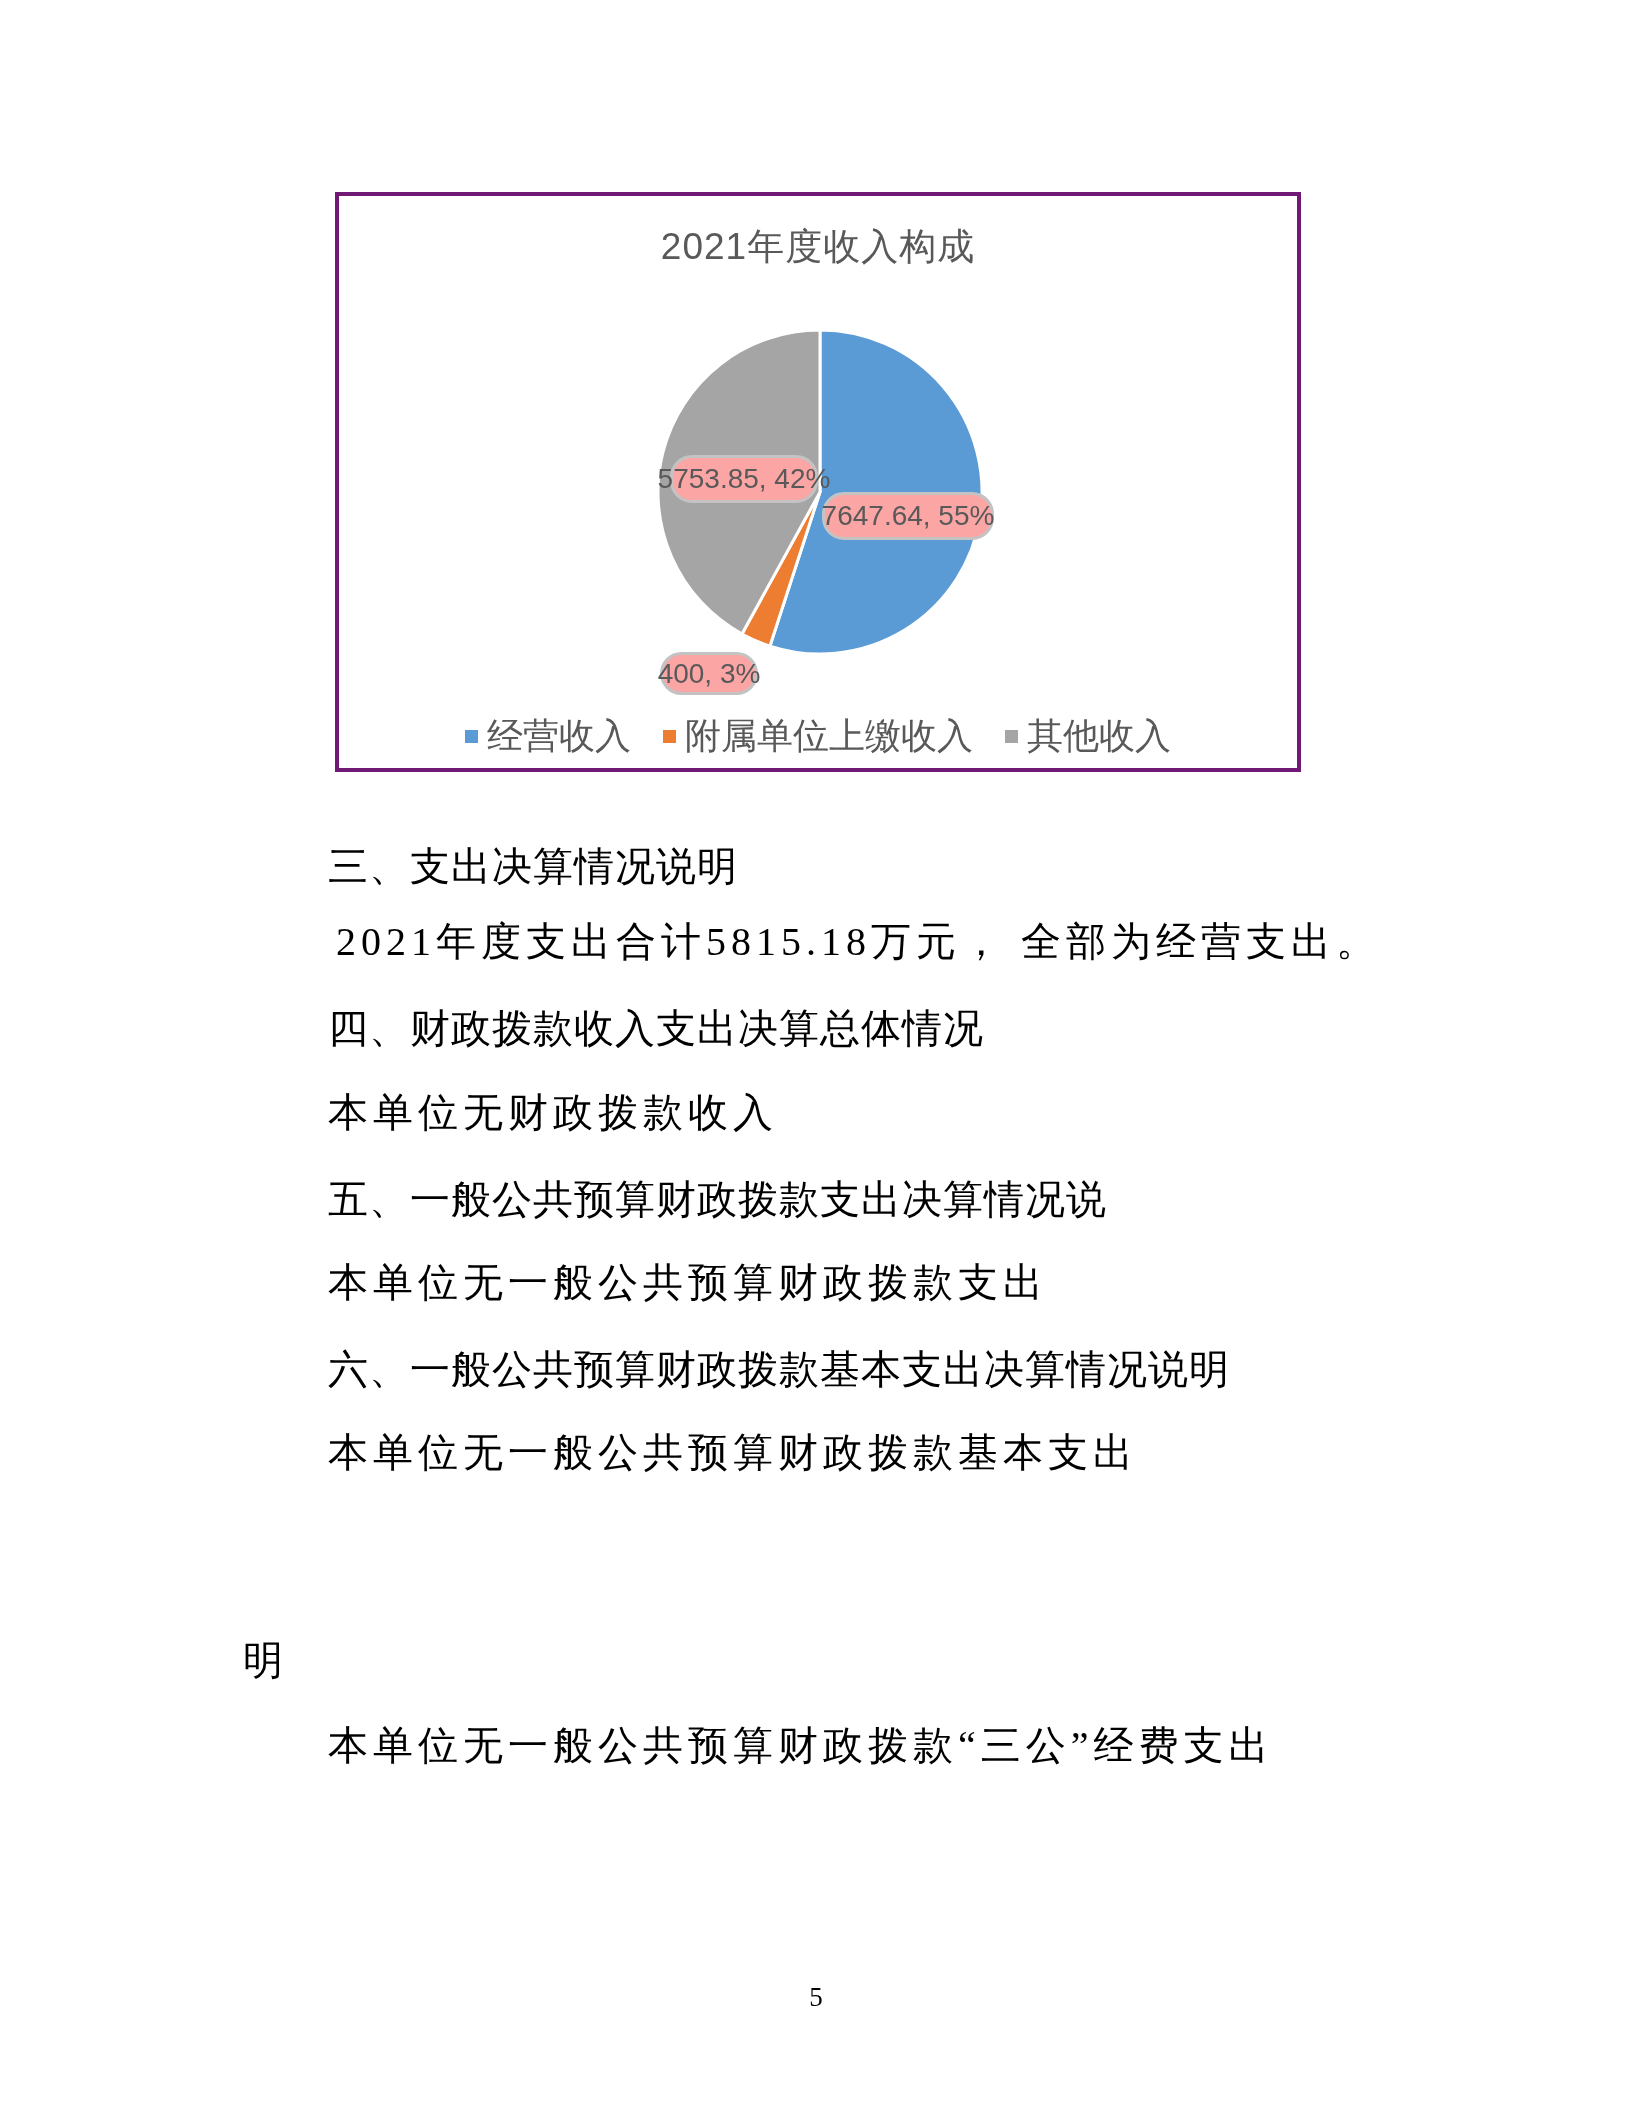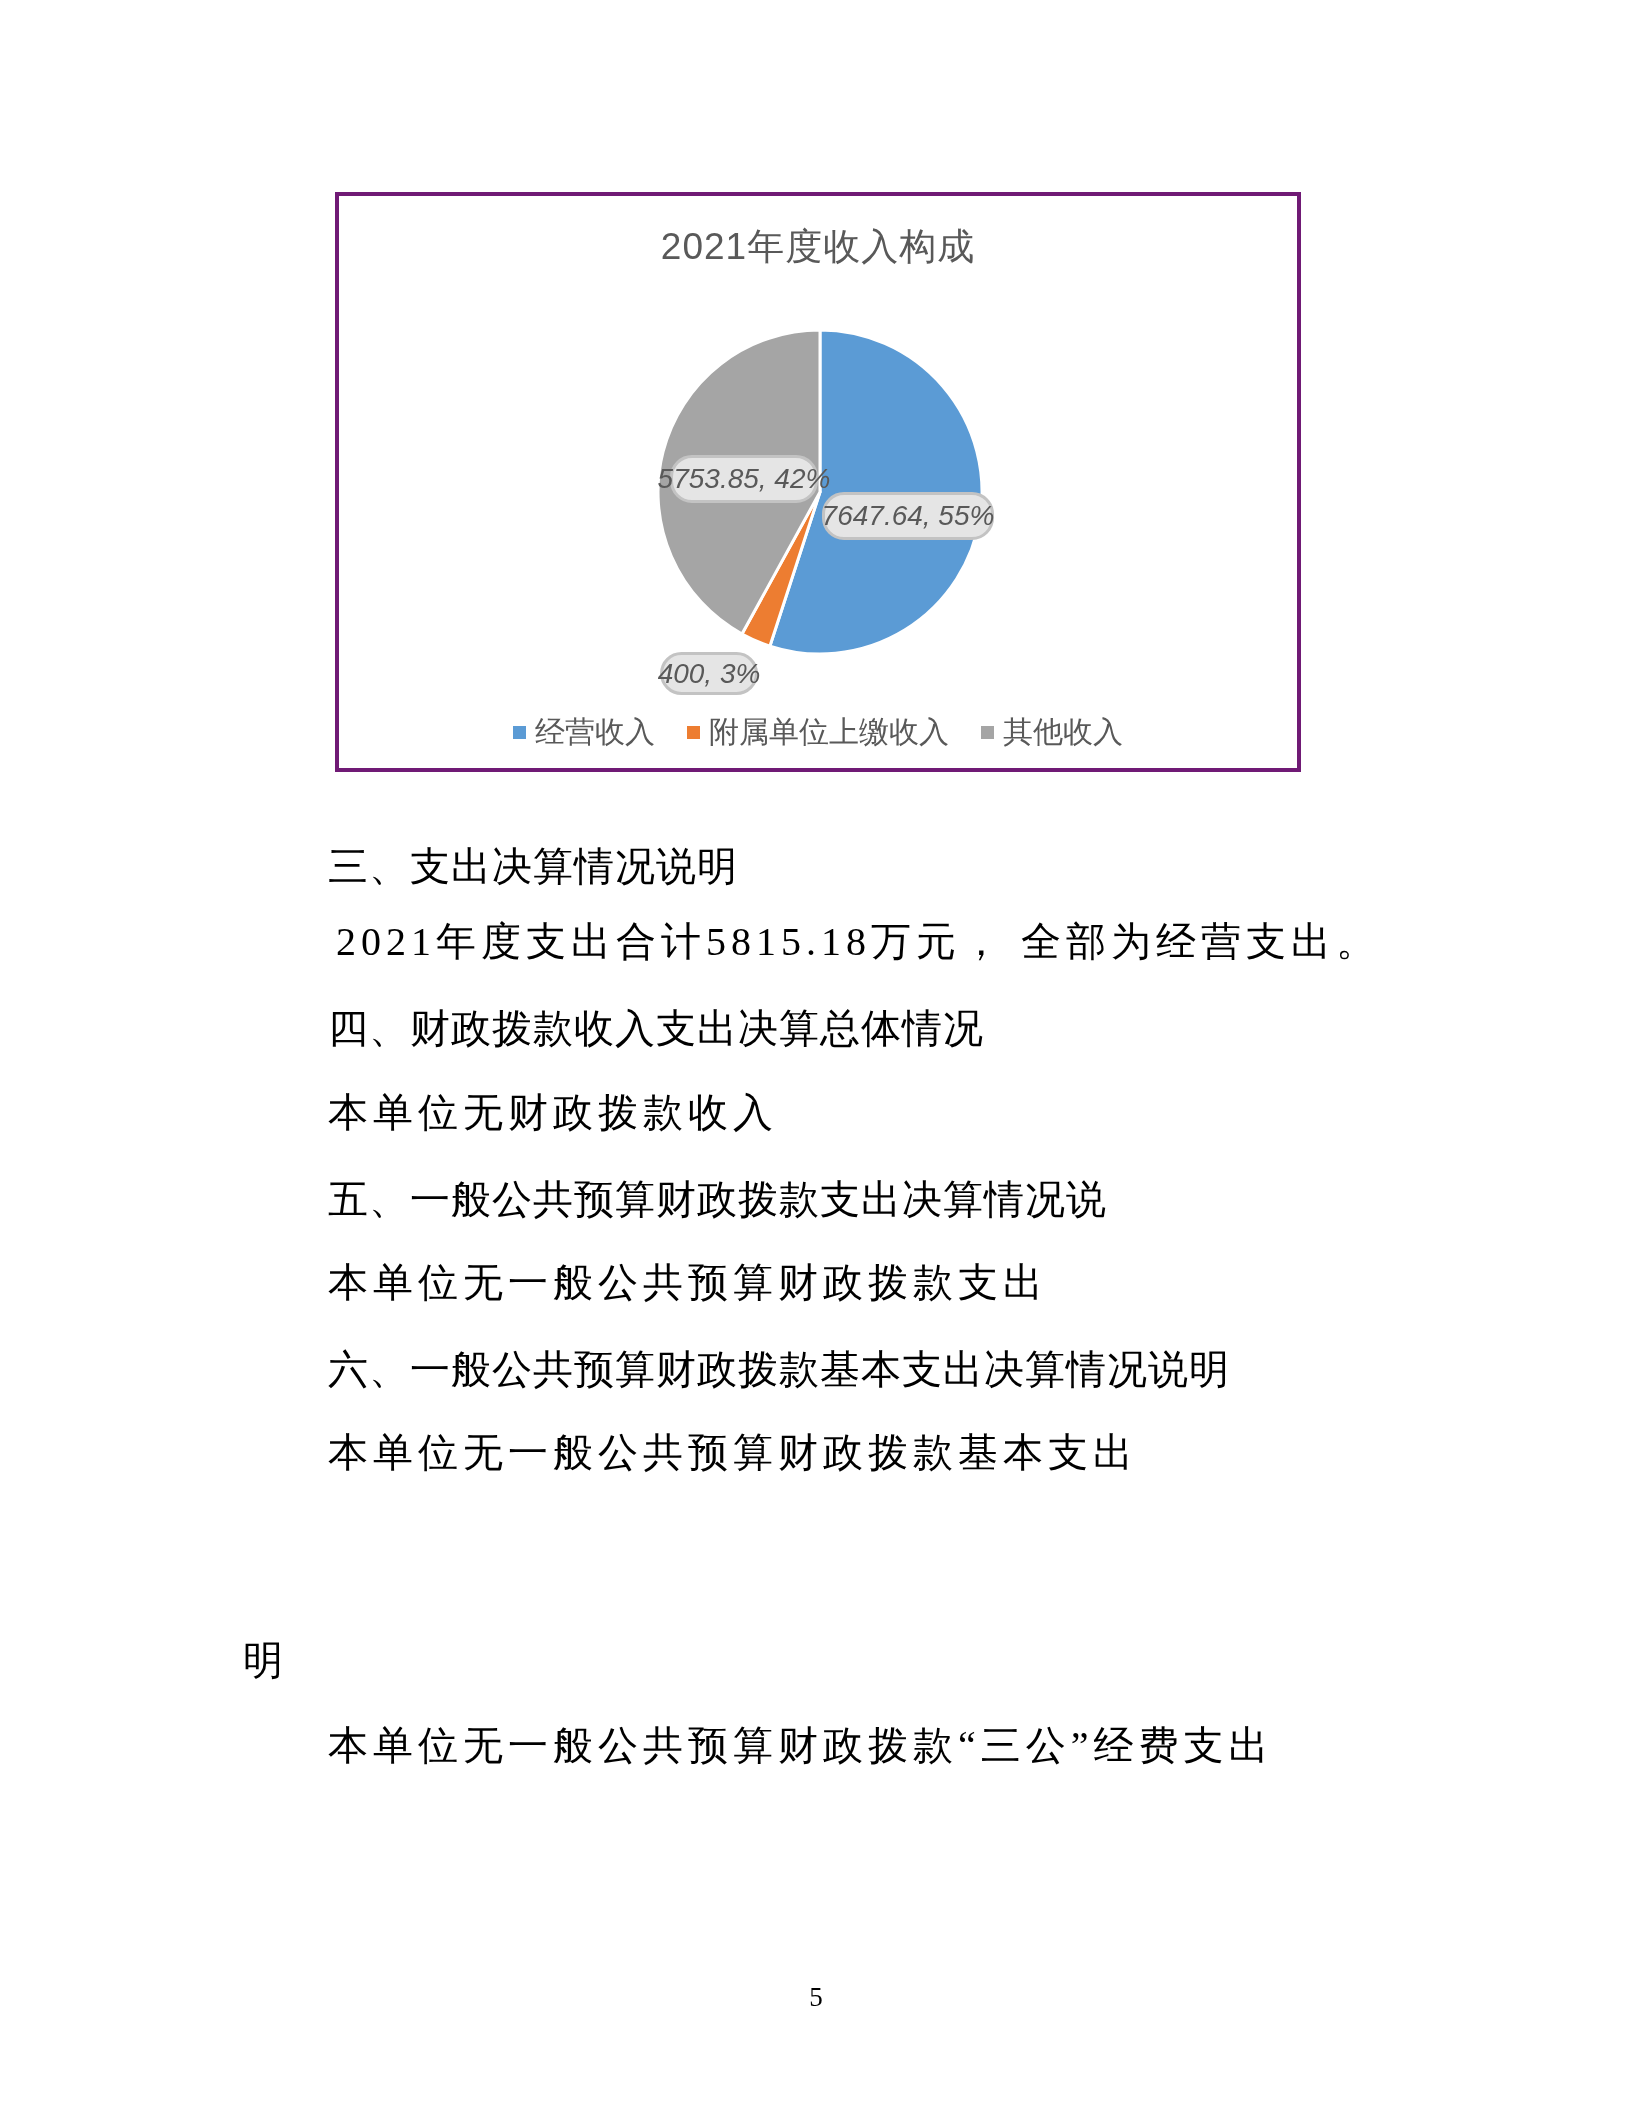--- a/index.html
+++ b/index.html
@@ -38,50 +38,49 @@
   }
   .pie-svg {
     position: absolute;
     left: 0;
     top: 0;
     width: 958px;
     height: 572px;
   }
   .data-label {
     position: absolute;
-    background: #e5e5e5;
+    background: #fca5a5;
     border: 3px solid #c3c3c3;
     border-radius: 22px;
     color: #595959;
     font-size: 28px;
     display: flex;
     align-items: center;
     justify-content: center;
     white-space: nowrap;
-    font-style: italic;
   }
   .dl-42 { left: 331px; top: 259px; width: 142px; height: 42px; }
   .dl-55 { left: 483px; top: 296px; width: 166px; height: 42px; }
   .dl-3  { left: 321px; top: 456px; width:  92px; height: 37px; }
 
   .legend {
     position: absolute;
     left: 0;
     top: 516px;
     width: 100%;
     display: flex;
     justify-content: center;
     align-items: center;
     gap: 32px;
   }
   .legend-item {
     display: flex;
     align-items: center;
     color: #595959;
-    font-size: 30px;
+    font-size: 36px;
   }
   .legend-swatch {
     width: 13px;
     height: 13px;
     margin-right: 9px;
     display: inline-block;
   }
 
   
   .line {

